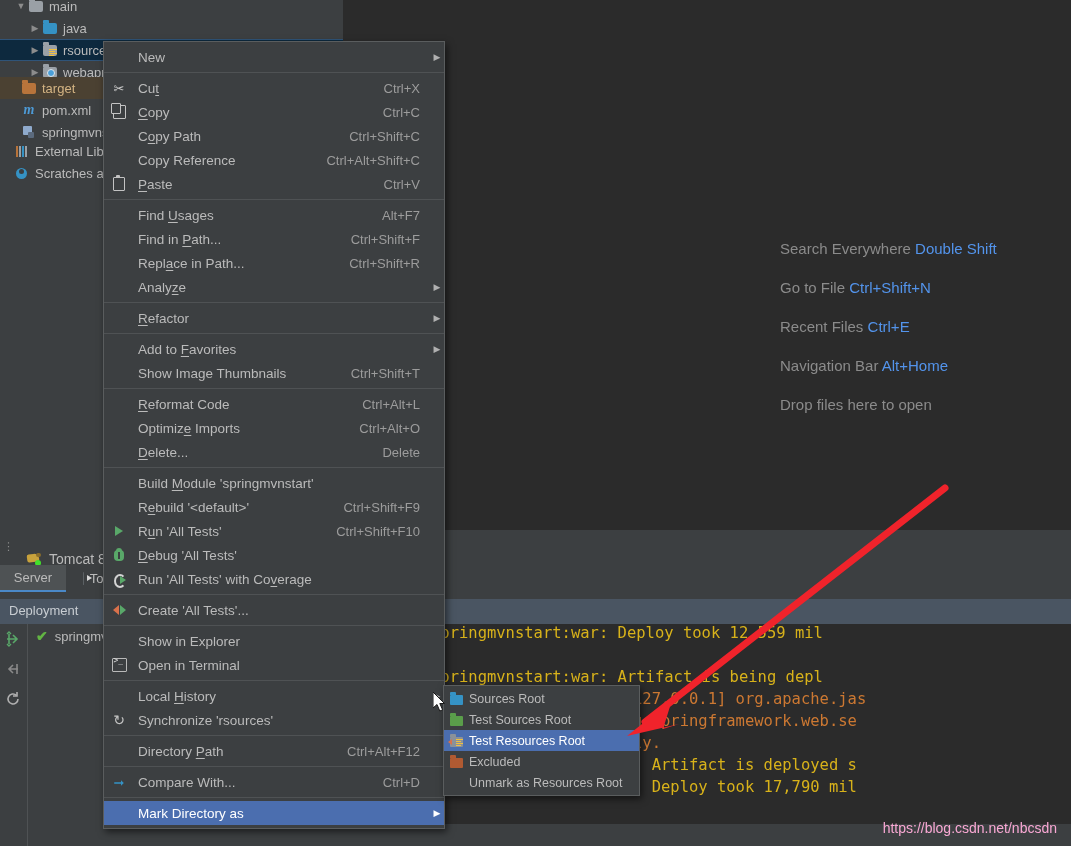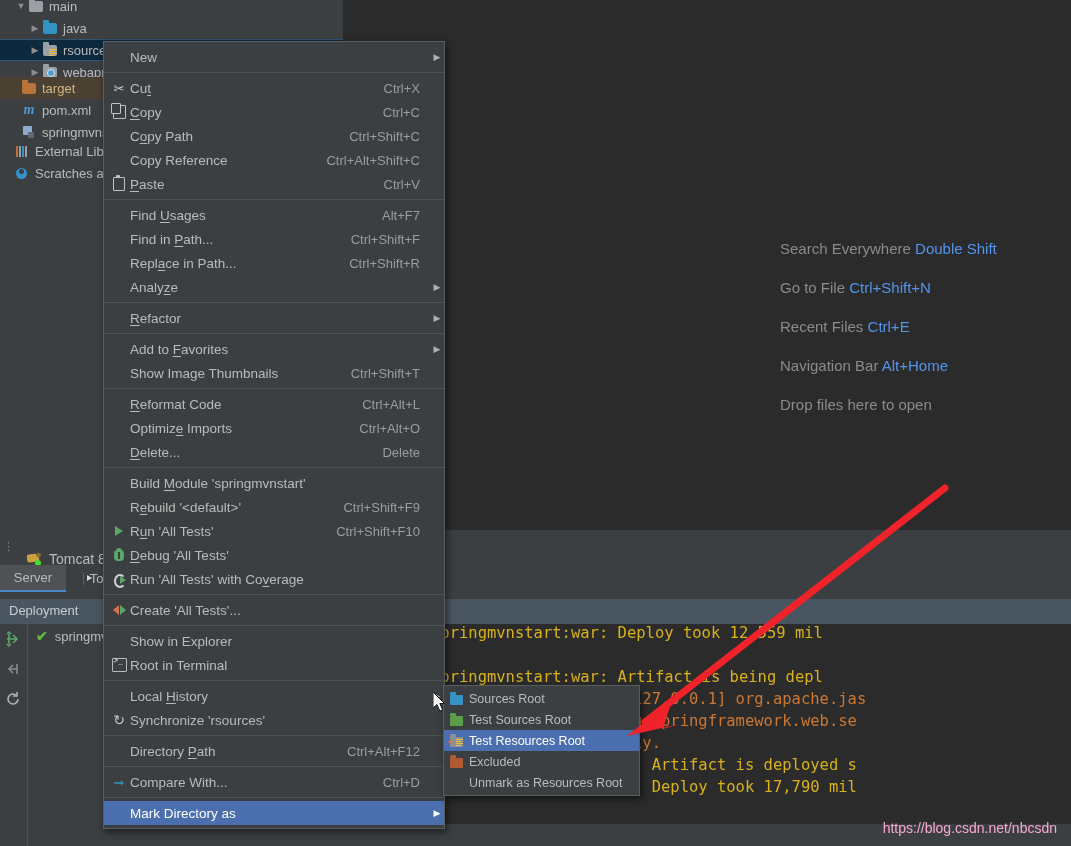--- a/index.html
+++ b/index.html
@@ -258,21 +258,21 @@
     position: relative; height: 24px; display: flex; align-items: center;
     padding: 0 0 0 0; font-size: 13.5px; color: #bbbbbb;
     white-space: nowrap; cursor: default;
   }
   .mi.sel { background: #4b6eaf; color: #ffffff; }
   .mi .mi-icon {
     width: 22px; flex: 0 0 22px; height: 16px;
     display: flex; align-items: center; justify-content: center;
     margin-left: 4px;
   }
-  .mi .mi-label { flex: 1 1 auto; margin-left: 0; }
+  .mi .mi-label { flex: 1 1 auto; margin-left: 8px; }
   .mi .mi-accel { color: #9c9c9c; font-size: 13px; margin-right: 10px; }
   .mi .mi-arrow {
     width: 14px; flex: 0 0 14px; text-align: center;
     color: #b0b0b0; font-size: 9px;
   }
   .mi.sel .mi-arrow { color: #ffffff; }
   .msep {
     height: 1px; background: #4f5254; margin: 3px 0;
   }
   .u { text-decoration: underline; text-underline-offset: 2px; }
@@ -716,21 +716,21 @@
     <div class="msep"></div>
     <div class="mi">
       <span class="mi-icon"></span>
       <span class="mi-label">Show in Explorer</span>
       <span class="mi-arrow"></span>
     </div>
     <div class="mi">
       <span class="mi-icon">
         <span class="g-terminal"></span>
       </span>
-      <span class="mi-label">Root in Terminal</span>
+      <span class="mi-label">Open in Terminal</span>
       <span class="mi-arrow"></span>
     </div>
     <div class="msep"></div>
     <div class="mi">
       <span class="mi-icon"></span>
       <span class="mi-label">Local <span class="u">H</span>istory</span>
       <span class="mi-arrow">▶</span>
     </div>
     <div class="mi">
       <span class="mi-icon">

